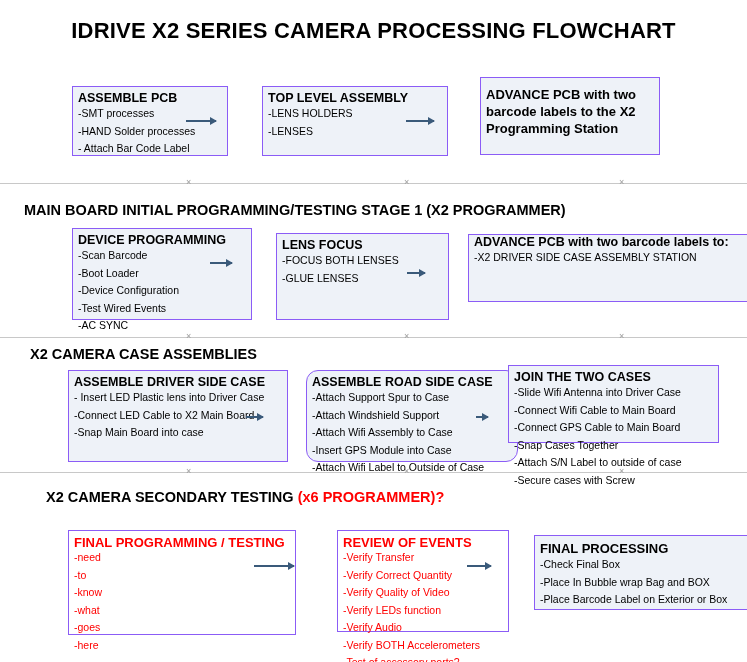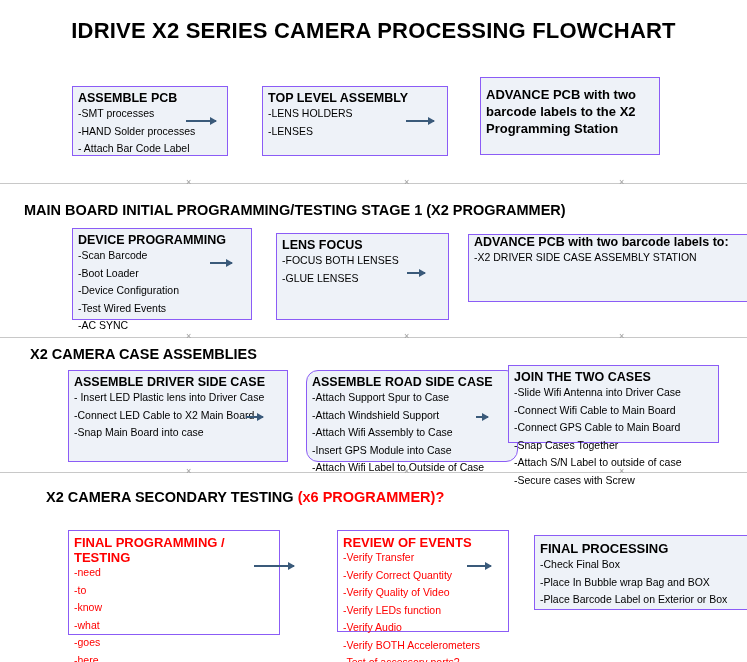--- a/index.html
+++ b/index.html
@@ -199,21 +199,21 @@
 
   <div class="sep" style="left:0px; top:472px; width:747px;"></div>
   <div class="tick" style="left:186px; top:467px;">×</div>
   <div class="tick" style="left:404px; top:467px;">×</div>
   <div class="tick" style="left:619px; top:467px;">×</div>
 
   <div class="section-head" style="left:30px; top:489px;margin-left:16px;">
     <span>X2 CAMERA SECONDARY TESTING </span><span class="red">(x6 PROGRAMMER)?</span>
   </div>
 
-  <div class="box plain" style="left:25px; top:530px; width:212px; height:105px;">
+  <div class="box plain" style="left:25px; top:530px; width:228px; height:105px;">
     <div class="box-title red">FINAL PROGRAMMING / TESTING</div>
     <div class="box-lines red">-need</div>
     <div class="box-lines red">-to</div>
     <div class="box-lines red">-know</div>
     <div class="box-lines red">-what</div>
     <div class="box-lines red">-goes</div>
     <div class="box-lines red">-here</div>
   </div>
 
   <div class="arrow" style="left:254px; top:565px; width:40px;"></div>

